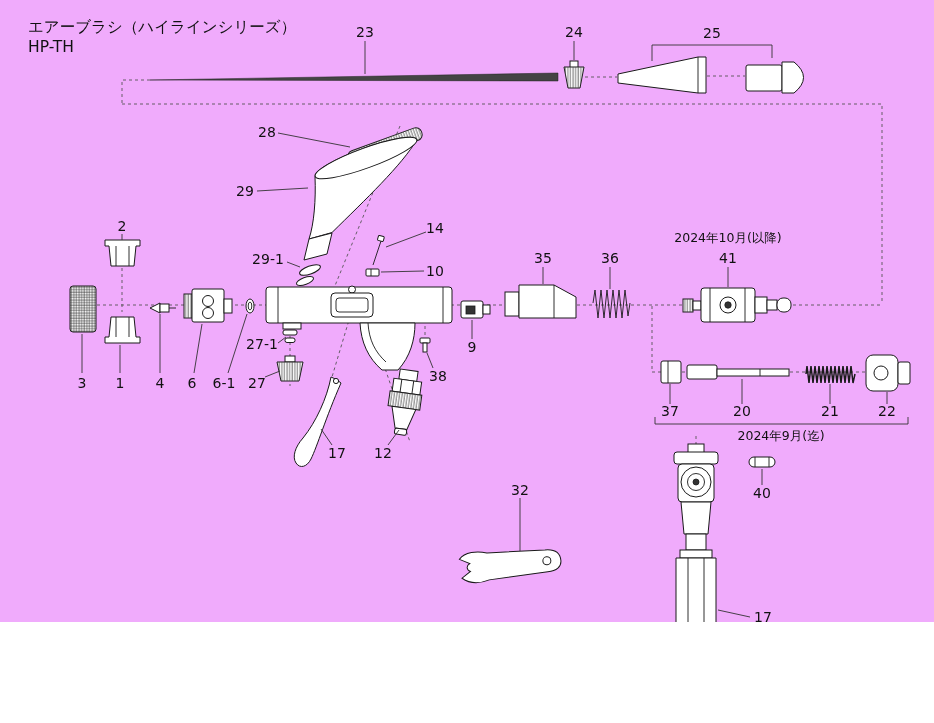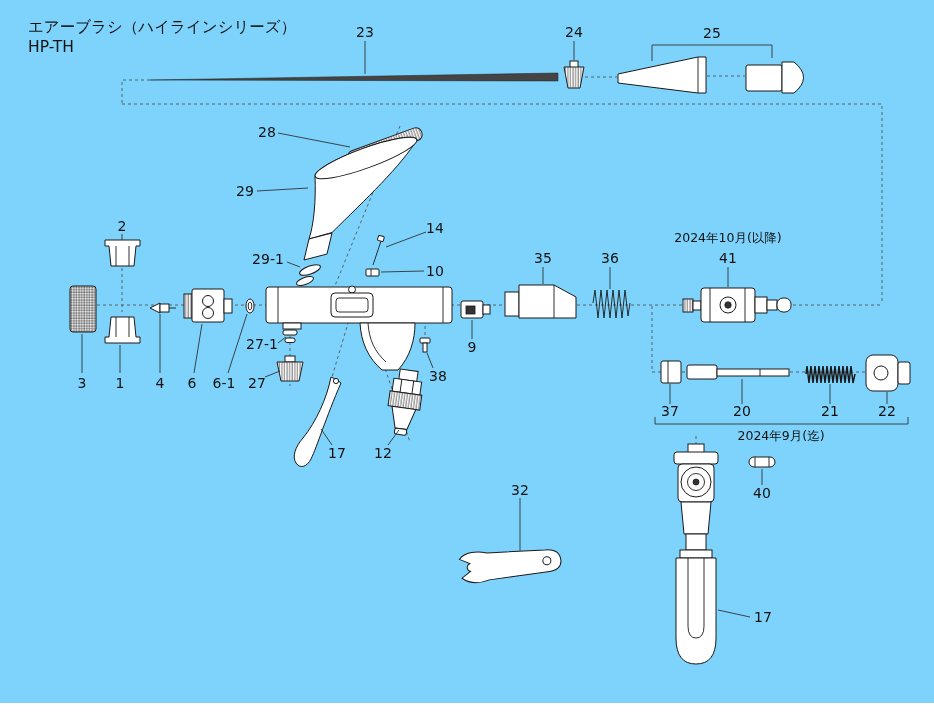--- a/index.html
+++ b/index.html
@@ -1,16 +1,16 @@
 <!DOCTYPE html>
 <html><head>
 <meta charset="utf-8">
 <style>
   html,body{margin:0;padding:0;background:#ffffff;}
-  .canvas{position:relative;width:934px;height:703px;background:#7dd3fc;overflow:hidden;
+  .canvas{position:relative;width:934px;height:622px;background:#f0abfc;overflow:hidden;
           font-family:"DejaVu Sans","Liberation Sans",sans-serif;}
   svg{display:block;}
   text{font-family:"DejaVu Sans","Liberation Sans",sans-serif;fill:#111;}
   .part-label{font-size:14px;text-anchor:middle;}
   .note-label{font-size:12.5px;text-anchor:middle;}
   .title-label{font-size:15.5px;text-anchor:start;}
   .outline{fill:#ffffff;stroke:#1a1a1a;stroke-width:1;}
   .thin{fill:none;stroke:#1a1a1a;stroke-width:0.9;}
   .dash{fill:none;stroke:#555;stroke-width:0.9;stroke-dasharray:3,3;}
   .leader{fill:none;stroke:#333;stroke-width:0.9;}

